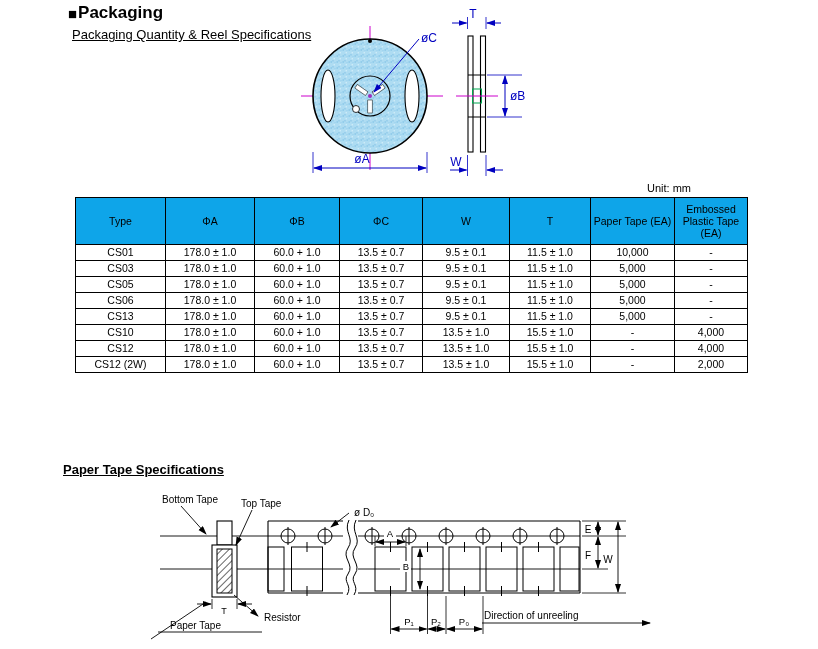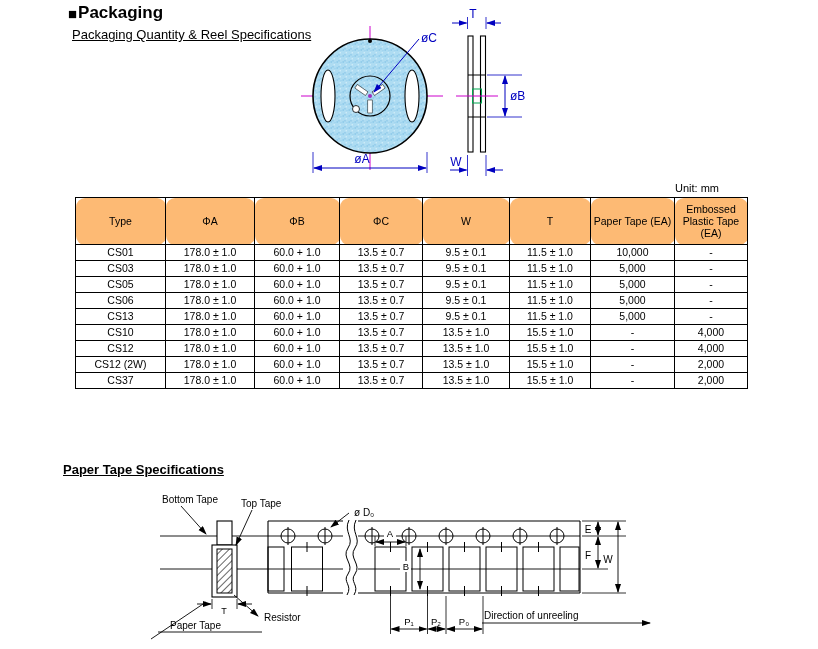--- a/index.html
+++ b/index.html
@@ -7,32 +7,32 @@
     width:818px;height:649px;position:relative;background:#ffffff;
     font-family:"Liberation Sans", sans-serif;color:#000;
     overflow:hidden;
   }
   .abs{position:absolute;}
   .page-title{left:68px;top:3px;font-size:17px;font-weight:bold;display:flex;align-items:center;gap:1px;}
   .page-title .sq{font-size:15px;line-height:1;}
   .section-link{font-size:13px;text-decoration:underline;color:#000;}
   .sec1{left:72px;top:27px;}
   .sec2{left:63px;top:462px;font-weight:bold;}
-  .unit-note{left:647px;top:182px;width:100px;text-align:center;font-size:11px;}
+  .unit-note{left:647px;top:182px;width:100px;text-align:left;font-size:11px;}
   table.spec{
     left:75px;top:197px;width:672px;position:absolute;
     border-collapse:collapse;table-layout:fixed;
     font-size:10.5px;
   }
   table.spec th, table.spec td{
     border:1px solid #000;text-align:center;vertical-align:middle;
     padding:0 2px;overflow:hidden;
   }
   table.spec th{
-    background:#fdba74;font-weight:normal;height:46px;line-height:12px;border-radius:9px;
+    background:#0ea5e9;font-weight:normal;height:46px;line-height:12px;
   }
   table.spec td{height:15px;line-height:13px;background:#fff;}
   svg text{font-family:"Liberation Sans", sans-serif;}
 </style>
 </head>
 <body>
 
 <div class="abs page-title">
   <span class="sq">■</span>
     <span>Packaging</span>
@@ -201,30 +201,20 @@
       <tr>
         <td>CS12 (2W)</td>
         <td>178.0 ± 1.0</td>
         <td>60.0 + 1.0</td>
         <td>13.5 ± 0.7</td>
         <td>13.5 ± 1.0</td>
         <td>15.5 ± 1.0</td>
         <td>-</td>
         <td>2,000</td>
       </tr>
-      <tr>
-        <td>CS37</td>
-        <td>178.0 ± 1.0</td>
-        <td>60.0 + 1.0</td>
-        <td>13.5 ± 0.7</td>
-        <td>13.5 ± 1.0</td>
-        <td>15.5 ± 1.0</td>
-        <td>-</td>
-        <td>2,000</td>
-      </tr>
     </tbody>
 </table>
 
 <div class="abs section-link sec2">Paper Tape Specifications</div>
 
 <svg class="abs" style="left:125px;top:488px;" width="540" height="160" viewBox="125 488 540 160">
   <defs>
     <pattern id="hatch" width="5" height="5" patternTransform="rotate(45)" patternUnits="userSpaceOnUse">
       <rect width="5" height="5" fill="#fff"></rect>
       <line x1="0" y1="0" x2="0" y2="5" stroke="#000" stroke-width="1.2"></line>

